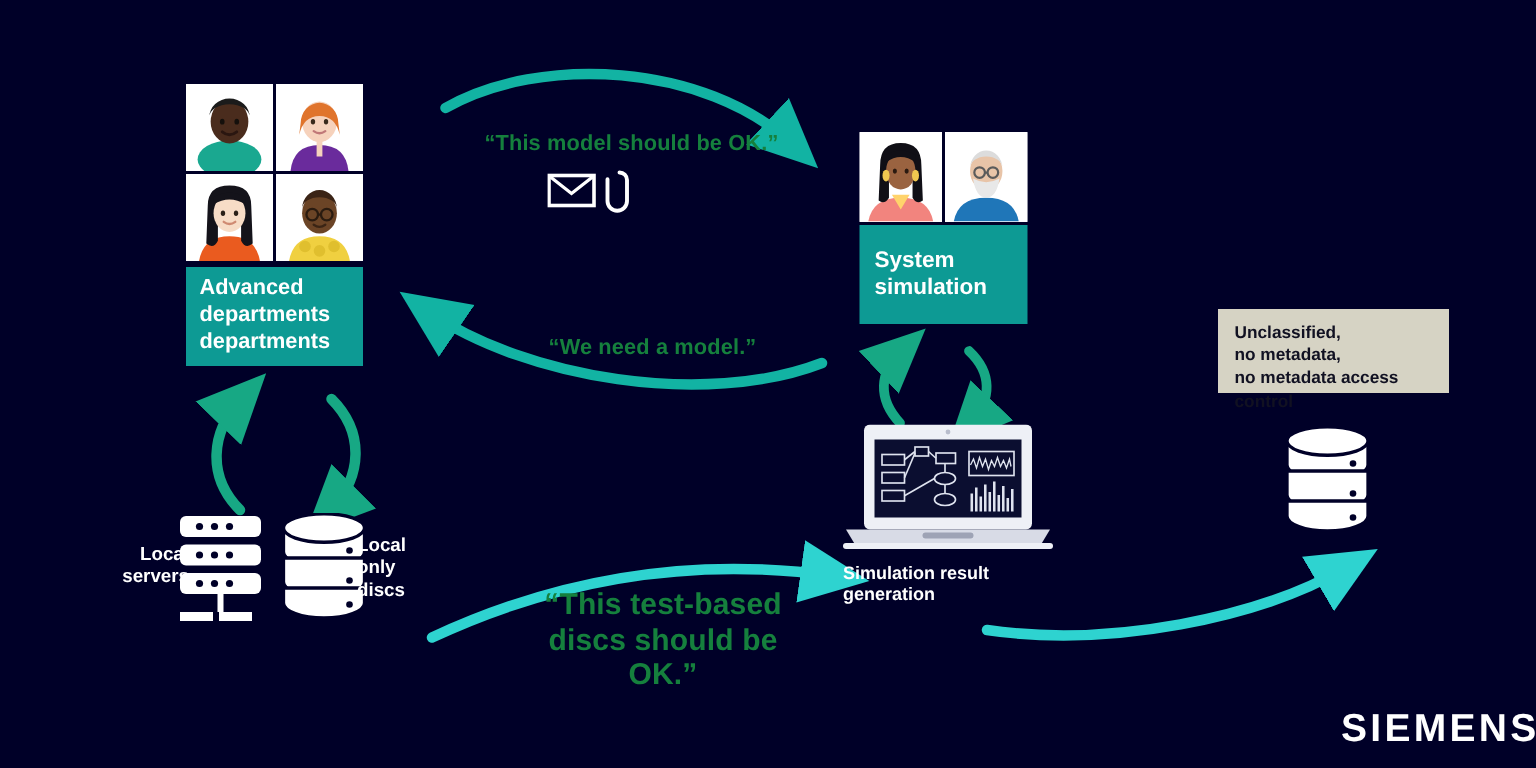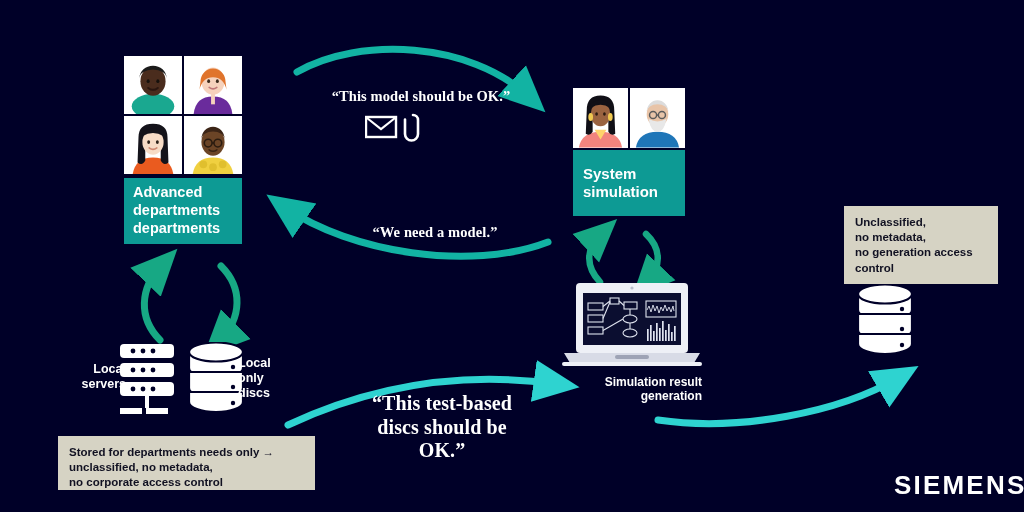--- a/index.html
+++ b/index.html
@@ -24,25 +24,24 @@
     background:#0d9a94;
     color:#ffffff;
     font-weight:bold;
     display:flex;align-items:center;
     box-sizing:border-box;
   }
 
   
   .quote{
     position:absolute;
-    color:#ffffff;
+    color:#15803d;
     font-weight:bold;
     line-height:1.18;
     letter-spacing:.1px;
-    font-family:Liberation Serif, serif;
   }
 
   
   .callout{
     position:absolute;
     background:#d6d3c4;
     color:#111122;
     font-weight:bold;
     line-height:1.32;
     box-sizing:border-box;
@@ -251,21 +250,21 @@
           <rect x="109" y="49" width="1.7" height="9"></rect>
           <rect x="112" y="43" width="1.7" height="15"></rect>
         </g>
       </g>
 
       <path d="M2,70 L138,70 L132,80 L8,80 Z" fill="#d8dbe6"></path>
       <rect x="53" y="72" width="34" height="4" rx="2" fill="#9ea3b5"></rect>
       <rect x="0" y="79" width="140" height="4" rx="2" fill="#eef0f6"></rect>
     </svg>
   </div>
-  <div class="wlabel" style="left:562px;top:375px;width:140px;font-size:12px;text-align:right;">
+  <div class="wlabel" style="left:562px;top:375px;width:140px;font-size:12px;text-align:left;">
     <div>Simulation result</div>
     <div>generation</div>
   </div>
 
   <div class="wlabel" style="left:70px;top:362px;width:56px;font-size:12.5px;text-align:right;">
     <div>Local</div>
     <div>servers</div>
   </div>
   <div class="abs" style="left:116px;top:342px;width:62px;height:78px;">
     <svg width="62" height="78" viewBox="0 0 62 78">
@@ -310,30 +309,25 @@
     <div>Local</div>
     <div>only</div>
     <div>discs</div>
   </div>
 
   <div class="quote" style="left:352px;top:392px;width:180px;font-size:20px;text-align:center;">
     <div>“This test-based</div>
     <div>discs should be OK.”</div>
   </div>
 
-  <div class="callout" style="left:58px;top:436px;width:257px;height:54px;font-size:11.5px;">
-    <div>Stored for departments needs only →</div>
-    <div>unclassified, no metadata,</div>
-    <div>no corporate access control</div>
-  </div>
-
-  <div class="callout" style="left:812px;top:206px;width:154px;height:78px;font-size:11.5px;margin-left:32px;">
+
+  <div class="callout" style="left:812px;top:206px;width:154px;height:56px;font-size:11.5px;">
     <div>Unclassified,</div>
     <div>no metadata,</div>
-    <div>no generation access</div>
+    <div>no metadata access</div>
     <div>control</div>
   </div>
 
   <div class="abs" style="left:854px;top:284px;width:62px;height:72px;">
     <svg width="62" height="72" viewBox="0 0 62 72">
       <g fill="#ffffff" stroke="#000028" stroke-width="2.2">
         <path d="M4,10 L4,26 a27,10 0 0 0 54,0 L58,10 Z"></path>
         <path d="M4,30 L4,46 a27,10 0 0 0 54,0 L58,30 Z"></path>
         <path d="M4,50 L4,60 a27,10 0 0 0 54,0 L58,50 Z"></path>
         <ellipse cx="31" cy="10" rx="27" ry="9.5"></ellipse>

